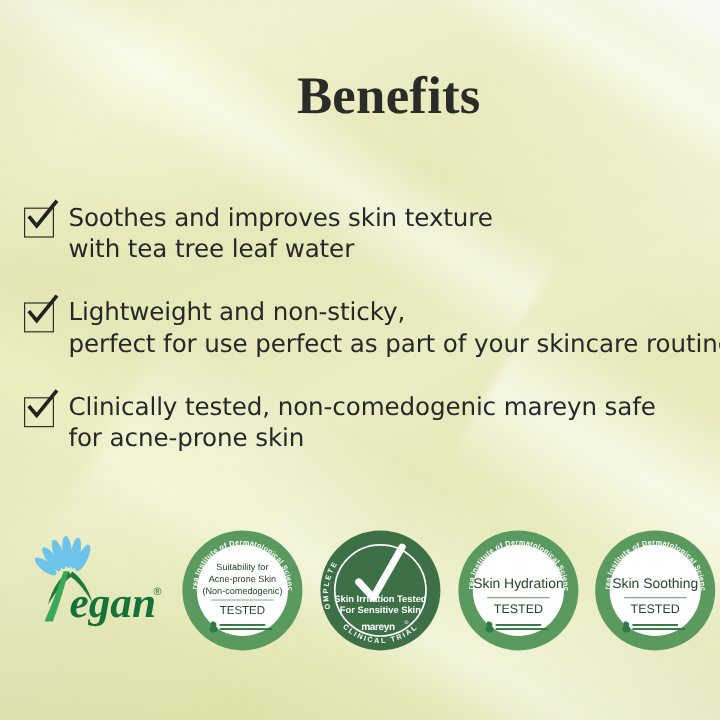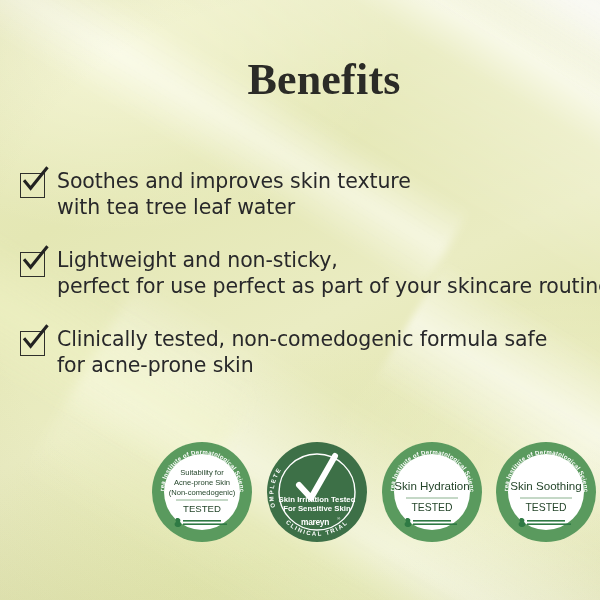--- a/index.html
+++ b/index.html
@@ -166,26 +166,47 @@
         <span class="btext">Lightweight and non-sticky,
 perfect for use perfect as part of your skincare routine</span>
       </div>
 
       <div class="bullet">
         <span class="cbox">
           <svg viewBox="0 0 28 28">
               <path d="M3 13.5 L8.6 20.2 L24.5 0.5" fill="none" stroke="#222" stroke-width="3.1" stroke-linecap="square"></path>
             </svg>
         </span>
-        <span class="btext">Clinically tested, non-comedogenic formula safe
+        <span class="btext">Clinically tested, non-comedogenic mareyn safe
 for acne-prone skin</span>
       </div>
 
     </div>
 
+    <div class="vegan">
+      <svg viewBox="0 0 128 84">
+        <g>
+          <g fill="#6cc4e8">
+            <ellipse cx="22" cy="26" rx="4" ry="11" transform="rotate(-52 22 26)"></ellipse>
+            <ellipse cx="27" cy="20" rx="4" ry="12" transform="rotate(-36 27 20)"></ellipse>
+            <ellipse cx="33" cy="16" rx="4" ry="13" transform="rotate(-20 33 16)"></ellipse>
+            <ellipse cx="40" cy="14" rx="4" ry="13.5" transform="rotate(-6 40 14)"></ellipse>
+            <ellipse cx="47" cy="15" rx="4" ry="13" transform="rotate(10 47 15)"></ellipse>
+            <ellipse cx="53" cy="19" rx="4" ry="12" transform="rotate(26 53 19)"></ellipse>
+          </g>
+        </g>
+        <g>
+          <path d="M41 30 C33 36 27 46 24 58 C30 48 36 40 44 34 Z" fill="#1f7a3d"></path>
+          <path d="M44 30 C52 36 58 45 61 56 C55 47 50 39 42 34 Z" fill="#1f7a3d"></path>
+          <path d="M41 30 C38 42 34 56 28 72 L21 72 C28 56 33 42 37 30 Z" fill="#3aa85a"></path>
+        </g>
+        <text x="42" y="68" font-family="Liberation Serif,serif" font-size="36" font-style="italic" font-weight="700" fill="#14723a">egan</text>
+        <text x="112" y="50" font-family="Liberation Sans,sans-serif" font-size="9" fill="#14723a">®</text>
+      </svg>
+    </div>
 
     <div class="badges">
 
       <div class="badge" style="left:0px;">
         <svg viewBox="0 0 104 104">
           <defs>
               <path id="arc1" d="M 14 52 A 38 38 0 0 1 90 52"></path>
             </defs>
           <circle cx="52" cy="52" r="50" fill="#5a9a5e"></circle>
           <circle cx="52" cy="52" r="38" fill="#ffffff"></circle>

